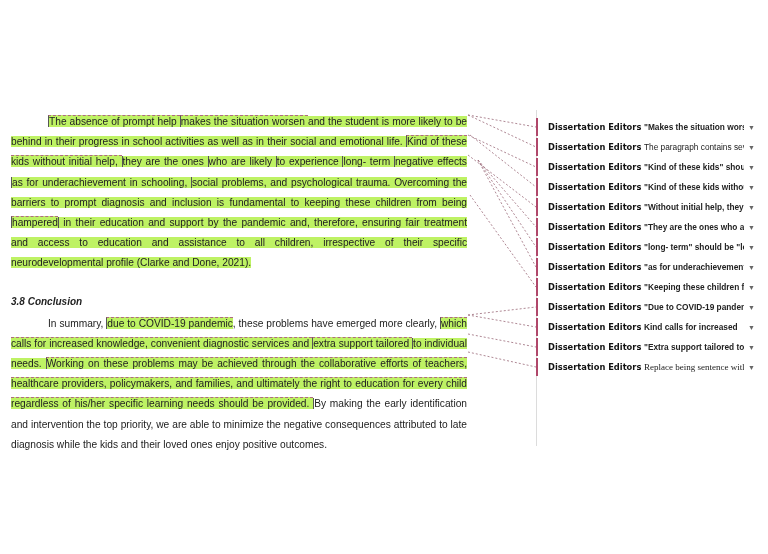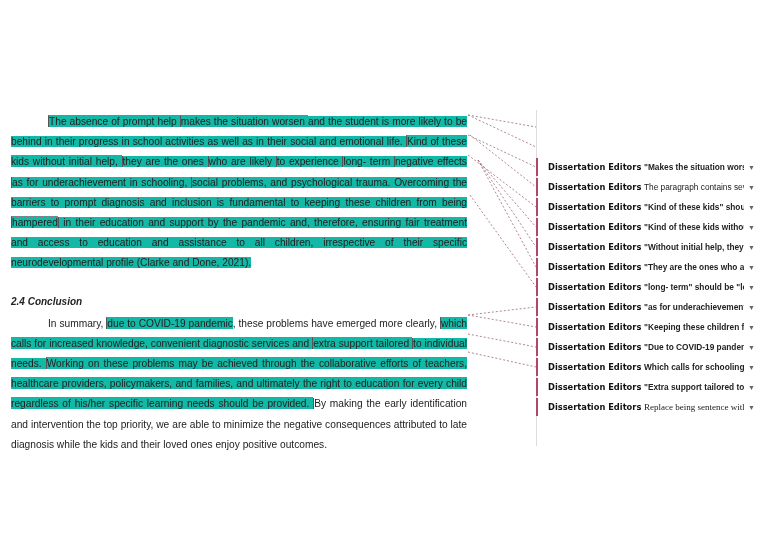--- a/index.html
+++ b/index.html
@@ -1,43 +1,43 @@
 <!DOCTYPE html>
 <html><head>
 <meta charset="utf-8">
 <style>
   html, body { margin: 0; padding: 0; background: #ffffff; }
   body { width: 768px; height: 554px; position: relative; overflow: hidden; font-family: "Liberation Sans", sans-serif; color: #222; }
 
   .doc { position: absolute; left: 11px; top: 112px; width: 456px; font-size: 10.2px; line-height: 20.2px; }
   .doc p { margin: 0; text-align: justify; text-align-last: left; }
   .doc .indent { text-indent: 37px; }
-  .hl { background: #14b8a6; }
+  .hl { background: #bef264; }
   .ins { border-left: 1px solid #555; }
   .dash-top { border-top: 1px dashed #b06a80; }
   .heading { font-style: italic; font-weight: bold; font-size: 10px; margin-top: 18px !important; margin-bottom: 2px !important; line-height: 20px; }
 
   .lines { position: absolute; left: 0; top: 0; width: 768px; height: 554px; pointer-events: none; }
 
   .panel { position: absolute; left: 536px; top: 110px; width: 232px; height: 336px; border-left: 1px solid #dcdcdc; }
-  .comment { position: absolute; left: 0; height: 18px; width: 232px; display: flex; align-items: center; margin-top: 40px; }
+  .comment { position: absolute; left: 0; height: 18px; width: 232px; display: flex; align-items: center; }
   .comment .bar { position: absolute; left: -1px; top: 0; width: 2px; height: 18px; background: #b0476a; }
   .comment .author { font-family: "DejaVu Sans", sans-serif; font-weight: bold; font-size: 8.3px; color: #111; margin-left: 11px; width: 90px; white-space: nowrap; }
   .comment .text { font-size: 8.3px; color: #222; margin-left: 6px; width: 100px; white-space: nowrap; overflow: hidden; font-weight: bold; }
   .comment .text.serif { font-family: "Liberation Serif", serif; font-weight: normal; font-size: 9px; }
   .comment .caret { font-size: 7px; color: #666; margin-left: 4px; }
 </style>
 </head>
 <body>
 
 <div class="doc">
   <p class="indent">
     <span class="hl dash-top ins">The absence of prompt help </span><span class="hl dash-top ins">makes the situation worsen </span><span class="hl">and the student is more likely to be behind in their progress in school activities as well as in their social and emotional life. </span><span class="hl dash-top ins">Kind of these kids without initial help, </span><span class="hl ins">they are the ones </span><span class="hl ins">who are likely </span><span class="hl ins">to experience </span><span class="hl ins">long- term </span><span class="hl ins">negative effects </span><span class="hl ins">as for underachievement in schooling, </span><span class="hl ins">social problems, and psychological trauma. Overcoming the barriers to prompt diagnosis and inclusion is fundamental to keeping these children from being </span><span class="hl dash-top ins">hampered</span><span class="hl ins"> in their education and support by the pandemic and, therefore, ensuring fair treatment and access to education and assistance to all children, irrespective of their specific neurodevelopmental profile (Clarke and Done, 2021).</span>
   </p>
-  <p class="heading">2.4 Conclusion</p>
+  <p class="heading">3.8 Conclusion</p>
   <p class="indent">
     <span>In summary, </span><span class="hl dash-top ins">due to COVID-19 pandemic</span><span>, these problems have emerged more clearly, </span><span class="hl dash-top ins">which calls for increased knowledge, convenient diagnostic services and </span><span class="hl dash-top ins">extra support tailored </span><span class="hl ins">to individual needs. </span><span class="hl dash-top ins">Working on these problems may be achieved through the collaborative efforts of teachers, healthcare providers, policymakers, and families, and ultimately the right to education for every child regardless of his/her specific learning needs should be provided. </span><span class="ins">By making the early identification and intervention the top priority, we are able to minimize the negative consequences attributed to late diagnosis while the kids and their loved ones enjoy positive outcomes.</span>
   </p>
 </div>
 
 <svg class="lines" viewBox="0 0 768 554">
   <g stroke="#9a6a78" stroke-width="0.8" stroke-dasharray="2,2" fill="none">
     <path d="M468 115 L536 127"></path>
     <path d="M468 115 L536 147"></path>
     <path d="M468 135 L536 167"></path>
@@ -111,21 +111,21 @@
     </div>
   <div class="comment" style="top:188px">
       <span class="bar"></span>
       <span class="author">Dissertation Editors</span>
       <span class="text">"Due to COVID-19 pandemic"</span>
       <span class="caret">▼</span>
     </div>
   <div class="comment" style="top:208px">
       <span class="bar"></span>
       <span class="author">Dissertation Editors</span>
-      <span class="text">Which calls for schooling</span>
+      <span class="text">Kind calls for increased</span>
       <span class="caret">▼</span>
     </div>
   <div class="comment" style="top:228px">
       <span class="bar"></span>
       <span class="author">Dissertation Editors</span>
       <span class="text">"Extra support tailored to</span>
       <span class="caret">▼</span>
     </div>
   <div class="comment" style="top:248px">
       <span class="bar"></span>

